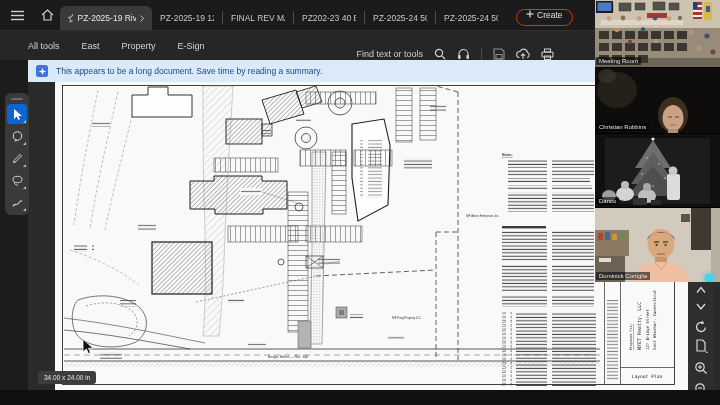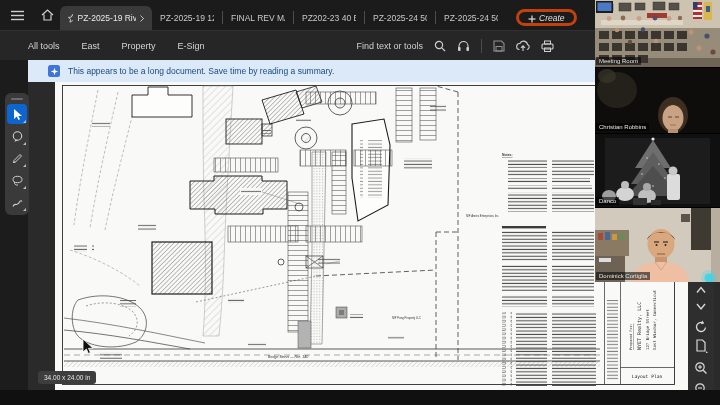--- a/index.html
+++ b/index.html
@@ -10,36 +10,36 @@
   
   .titlebar{position:absolute;left:0;top:0;width:720px;height:30px;background:#1b1b1b;
             display:flex;align-items:flex-end;}
   .tb-btn{width:22px;height:22px;margin:0 2px 4px 6px;display:flex;align-items:center;justify-content:center;}
   .tab{height:24px;display:flex;align-items:center;gap:4px;padding:0 8px;color:#c9c9c9;
        font-size:8.5px;white-space:nowrap;overflow:hidden;}
   .tab.active{background:#3a3a3a;border-radius:6px 6px 0 0;color:#e8e8e8;width:92px;}
   .tab.inactive{width:70px;}
   .tabsep{width:1px;height:13px;background:#4d4d4d;margin-bottom:6px;}
   .tab .lbl{overflow:hidden;text-overflow:clip;white-space:nowrap;}
-  .create-btn{height:17px;margin:0 0 4px 10px;padding:0 9px;border:3px solid #c2410c;border-radius:9px;
-              background:none;color:#e0e0e0;font-size:8.5px;display:flex;align-items:flex-end;gap:3px;
-              font-family:"Liberation Sans",sans-serif;font-style:italic;}
+  .create-btn{height:17px;margin:0 0 4px 10px;padding:0 9px;border:1px solid #c2410c;border-radius:9px;
+              background:none;color:#e0e0e0;font-size:8.5px;display:flex;align-items:flex-start;gap:3px;
+              font-family:"Liberation Sans",sans-serif;}
 
   
   .menubar{position:absolute;left:0;top:30px;width:672px;height:30px;background:#262626;
            display:flex;align-items:center;border-top:1px solid #303030;}
   .menu-item{color:#d5d5d5;font-size:9px;margin-left:22px;}
   .menu-item:first-child{margin-left:28px;}
-  .mb-right{position:absolute;right:118px;top:0;height:30px;display:flex;align-items:center;gap:11px;}
+  .mb-right{position:absolute;right:118px;top:8px;height:30px;display:flex;align-items:center;gap:11px;}
   .find-lbl{color:#cfcfcf;font-size:9px;}
   .mb-sep{width:1px;height:14px;background:#4a4a4a;}
 
   
   .banner{position:absolute;left:28px;top:60px;width:692px;height:22px;background:#dbe9f9;
-          display:flex;align-items:center;gap:8px;padding-left:20px;}
+          display:flex;align-items:center;gap:8px;padding-left:8px;}
   .banner-txt{color:#1a4a80;font-size:8.5px;}
   .ai-ico{width:12px;height:12px;border-radius:2.5px;background:#3f74d8;display:flex;align-items:center;justify-content:center;}
 
   
   .leftrail{position:absolute;left:0;top:60px;width:28px;height:330px;background:#1c1c1c;}
   .gutter{position:absolute;left:28px;top:82px;width:692px;height:308px;background:#2a2a2a;}
   .page{position:absolute;left:55px;top:82px;width:633px;height:308px;background:#f9f9f7;}
   .bottom-bar{position:absolute;left:0;top:390px;width:720px;height:15px;background:#101010;}
 
   

